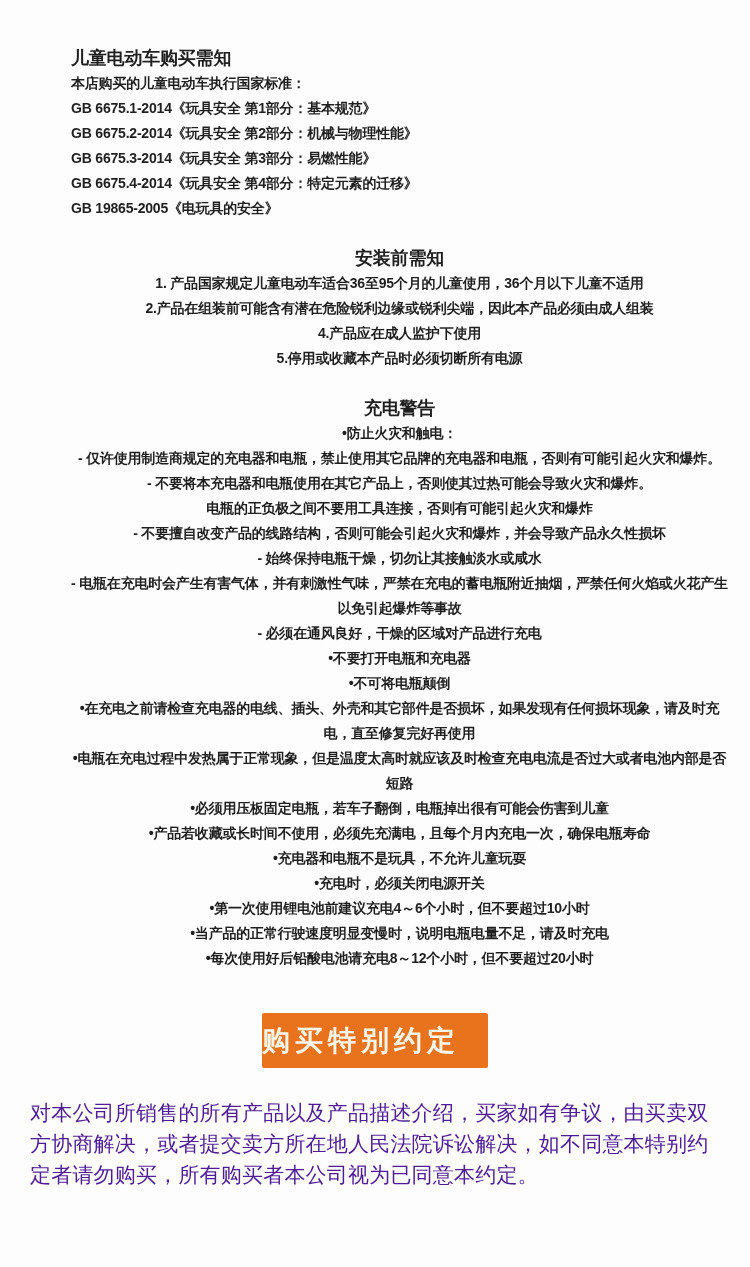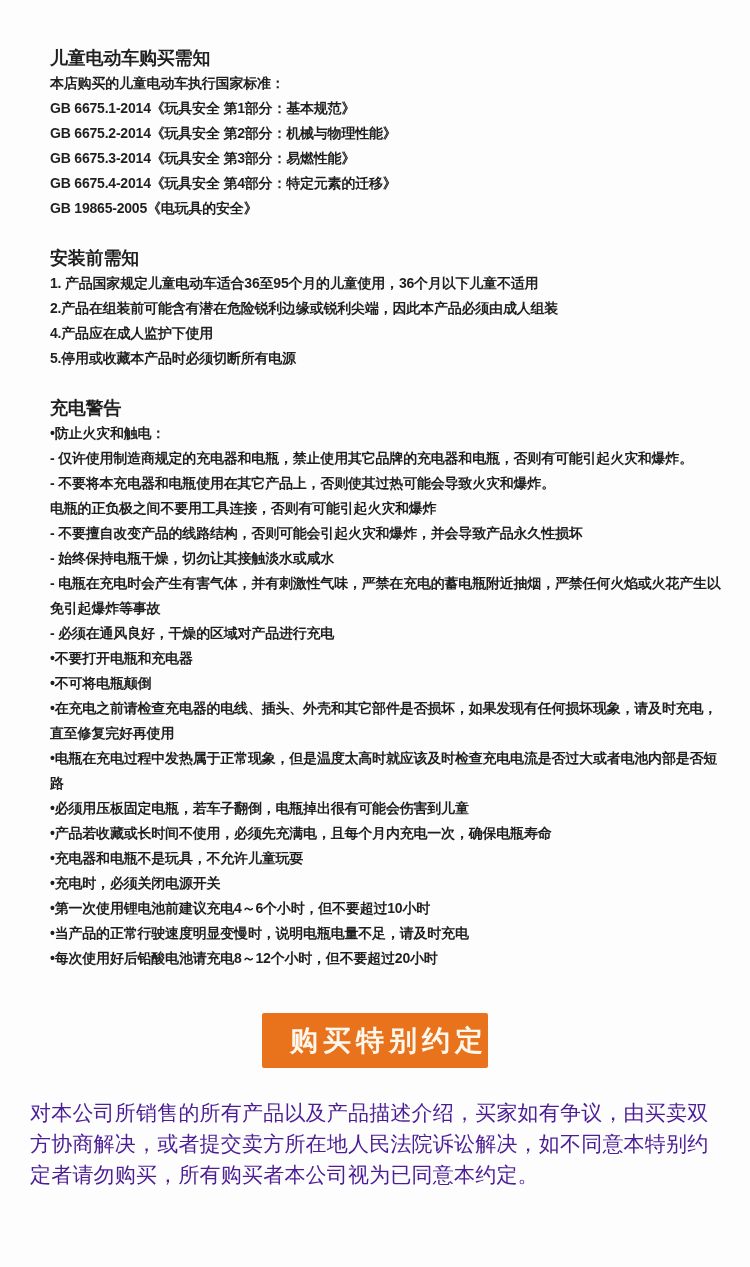--- a/index.html
+++ b/index.html
@@ -11,29 +11,31 @@
     position: relative;
     width: 750px;
     height: 1267px;
     background: #fdfdfd;
     overflow: hidden;
     font-family: "Liberation Sans", "DejaVu Sans", sans-serif;
     color: #1f1f1f;
   }
   .doc {
     padding: 46px 22px 0 50px;
+    margin-left: 21px;
   }
   .sec-title {
     font-size: 18px;
     line-height: 25px;
     font-weight: 700;
     letter-spacing: -0.2px;
   }
   .sec {
     margin-top: 25px;
+    text-align: center;
   }
   .line, .item {
     font-size: 14px;
     line-height: 25px;
     font-weight: 700;
     letter-spacing: -0.2px;
     word-break: break-all;
   }
   .agreement-btn {
     display: block;
@@ -41,21 +43,21 @@
     width: 226px;
     height: 55px;
     background: #e9731d;
     color: #fcf7ec;
     border: none;
     border-radius: 2px;
     font-family: "Liberation Sans", "DejaVu Sans", sans-serif;
     font-size: 28px;
     font-weight: 700;
     letter-spacing: 5px;
-    text-align: right;
+    text-align: left;
     line-height: 55px;
     padding: 0;
     cursor: pointer;
   }
   .terms {
     margin: 29px 24px 0 30px;
     font-size: 21px;
     line-height: 31px;
     font-weight: 400;
     color: #4c1d95;

